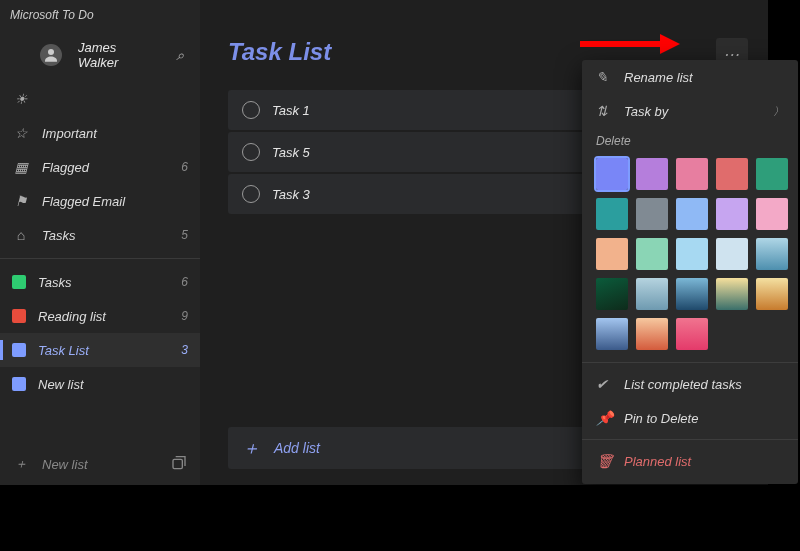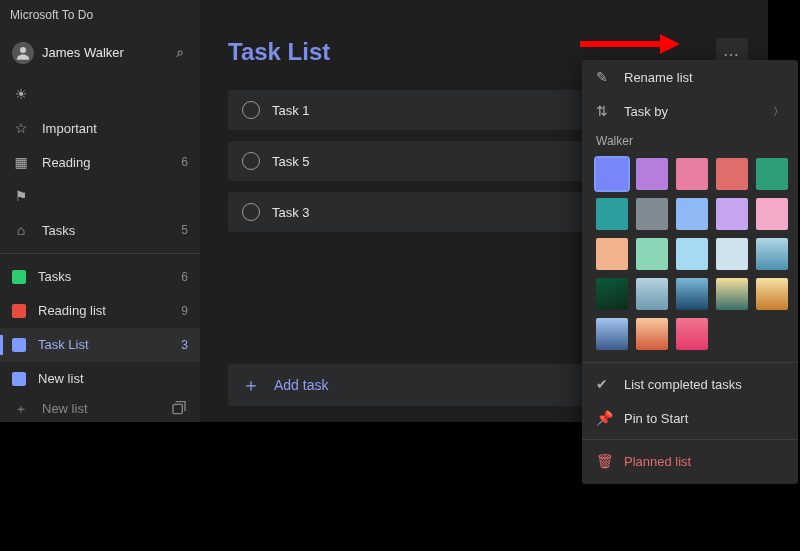--- a/index.html
+++ b/index.html
@@ -1,35 +1,35 @@
 <!DOCTYPE html>
 <html><head>
 <meta charset="utf-8">
 <style>
   * { box-sizing: border-box; margin: 0; padding: 0; font-family: "Segoe UI", sans-serif; }
   body { background: #000; width: 800px; height: 551px; overflow: hidden; position: relative; }
   .app {
-    position: absolute; left: 0; top: 0; width: 768px; height: 422px;
-    background: #1f1f1f; display: flex; color: #e0e0e0;
+    position: absolute; left: 0; top: 0; width: 768px; height: 485px;
+    background: #1f1f1f; display: flex; color: #e0e0e0; font-style: italic;
   }
   
   .titlebar {
     position: absolute; left: 0; top: 0; width: 768px; height: 30px;
     display: flex; align-items: center; justify-content: space-between;
     font-size: 12px; color: #ccc;
   }
   .titlebar-left { padding-left: 10px; }
   .titlebar-right { display: flex; }
   .winbtn { width: 42px; height: 30px; display:flex; align-items:center; justify-content:center; cursor:pointer; font-size:12px; color:#ccc;}
   
   .sidebar {
     width: 200px; height: 100%; background: #252525; padding-top: 32px;
     display:flex; flex-direction:column;
   }
-  .profile { display:flex; align-items:center; padding:8px 12px; gap:8px; }
+  .profile { display:flex; align-items:center; padding:8px 12px; gap:16px;margin-left:28px; }
   .avatar { width:22px; height:22px; border-radius:50%; background:#555; display:flex; align-items:center; justify-content:center;}
   .avatar svg { width:18px; height:18px; fill:#ccc; }
   .profile-name { font-size:13px; color:#e6e6e6; flex:1;}
   .search-icon { color:#aaa; font-size:14px; padding:4px;}
   .nav { margin-top:4px; }
   .nav-item, .list-item-s {
     display:flex; align-items:center; height:34px; padding:0 12px; font-size:13px; gap:12px; cursor:pointer; color:#ddd;
   }
   .nav-item .icon, .list-item-s .icon { width:18px; display:flex; justify-content:center; font-size:14px; color:#aaa;}
   .nav-item .label { flex:1; }
@@ -43,21 +43,21 @@
   .list-item-s .count { color:#888; font-size:12px;}
   .list-item-s.active .label, .list-item-s.active .count { color:#9aaef8; }
   .new-list-btn { display:flex; align-items:center; gap:12px; height:42px; padding:0 12px; color:#888; font-size:13px; margin-top:auto; cursor:pointer;}
   .new-list-btn .icon{ width:18px; text-align:center; }
   .grp-icon { width:18px; height:18px; margin-left:auto; display:flex; align-items:center; justify-content:center;}
   
   .main { flex:1; position:relative; padding:20px 28px 0 28px; background:#1f1f1f; }
   .list-title { font-size:24px; font-weight:600; color:#7c8fe8; margin-top:18px; margin-bottom:24px; }
   .more-btn { position:absolute; top:38px; right:20px; width:32px; height:32px; background:#2d2d2d; border-radius:3px; display:flex; align-items:center; justify-content:center; cursor:pointer;}
   .more-btn span { color:#aaa; font-size:16px; letter-spacing:2px; }
-  .tasks { display:flex; flex-direction:column; gap:11px; }
+  .tasks { display:flex; flex-direction:column; gap:2px; }
   .task { height:40px; background:#2a2b2d; border-radius:3px; display:flex; align-items:center; padding:0 14px; gap:12px; cursor:pointer; font-size:13px; color:#e4e4e4;}
   .task .circle { width:18px; height:18px; border:1.5px solid #999; border-radius:50%;}
   .add-task {
     position:absolute; bottom:16px; left:28px; right:28px; height:42px;
     background:#2a2b2d; border-radius:3px; display:flex; align-items:center; padding:0 14px; gap:14px;
     color:#8ea0f0; font-size:14px; cursor:pointer;
   }
   .add-task .plus { font-size:18px; }
   
   .arrow {
@@ -110,25 +110,26 @@
           <span class="icon">☀</span>
     <span class="count"></span>
         </div>
         <div class="nav-item">
           <span class="icon">☆</span>
     <span class="label">Important</span>
     <span class="count"></span>
         </div>
         <div class="nav-item">
           <span class="icon">▦</span>
-    <span class="label">Reading</span>
+    <span class="label">Flagged</span>
     <span class="count">6</span>
         </div>
         <div class="nav-item">
           <span class="icon">⚑</span>
+    <span class="label">Flagged Email</span>
     <span class="count"></span>
         </div>
         <div class="nav-item">
           <span class="icon">⌂</span>
     <span class="label">Tasks</span>
     <span class="count">5</span>
         </div>
       </div>
     <div class="divider"></div>
     <div id="lists">
@@ -189,34 +190,34 @@
     <span>Task 5</span>
         </div>
         <div class="task">
           <span class="circle"></span>
     <span>Task 3</span>
         </div>
       </div>
 
     <div class="add-task">
       <span class="plus">＋</span>
-      <span>Add task</span>
+      <span>Add list</span>
     </div>
 
     <div class="menu">
       <div class="menu-item">
         <span class="micon">✎</span>
         <span>Rename list</span>
       </div>
       <div class="menu-item">
         <span class="micon">⇅</span>
         <span>Task by</span>
         <span class="chevron">〉</span>
       </div>
-      <div class="menu-head">Walker</div>
+      <div class="menu-head">Delete</div>
       <div class="theme-grid" id="theme-grid">
           <div class="swatch selected" style="background: rgb(121, 134, 247);"></div>
           <div class="swatch" style="background: rgb(181, 126, 220);"></div>
           <div class="swatch" style="background: rgb(231, 126, 160);"></div>
           <div class="swatch" style="background: rgb(224, 108, 108);"></div>
           <div class="swatch" style="background: rgb(46, 158, 122);"></div>
           <div class="swatch" style="background: rgb(43, 158, 158);"></div>
           <div class="swatch" style="background: rgb(128, 138, 147);"></div>
           <div class="swatch" style="background: rgb(143, 185, 245);"></div>
           <div class="swatch" style="background: rgb(198, 165, 240);"></div>
@@ -235,21 +236,21 @@
           <div class="swatch" style="background: linear-gradient(rgb(246, 200, 159), rgb(212, 91, 60));"></div>
           <div class="swatch" style="background: linear-gradient(rgb(240, 116, 143), rgb(228, 58, 106));"></div>
         </div>
       <div class="menu-sep"></div>
       <div class="menu-item">
         <span class="micon">✔</span>
         <span>List completed tasks</span>
       </div>
       <div class="menu-item">
         <span class="micon">📌</span>
-        <span>Pin to Start</span>
+        <span>Pin to Delete</span>
       </div>
       <div class="menu-sep"></div>
       <div class="menu-item danger">
         <span class="micon">🗑</span>
         <span>Planned list</span>
       </div>
     </div>
   </div>
 </div>
 

